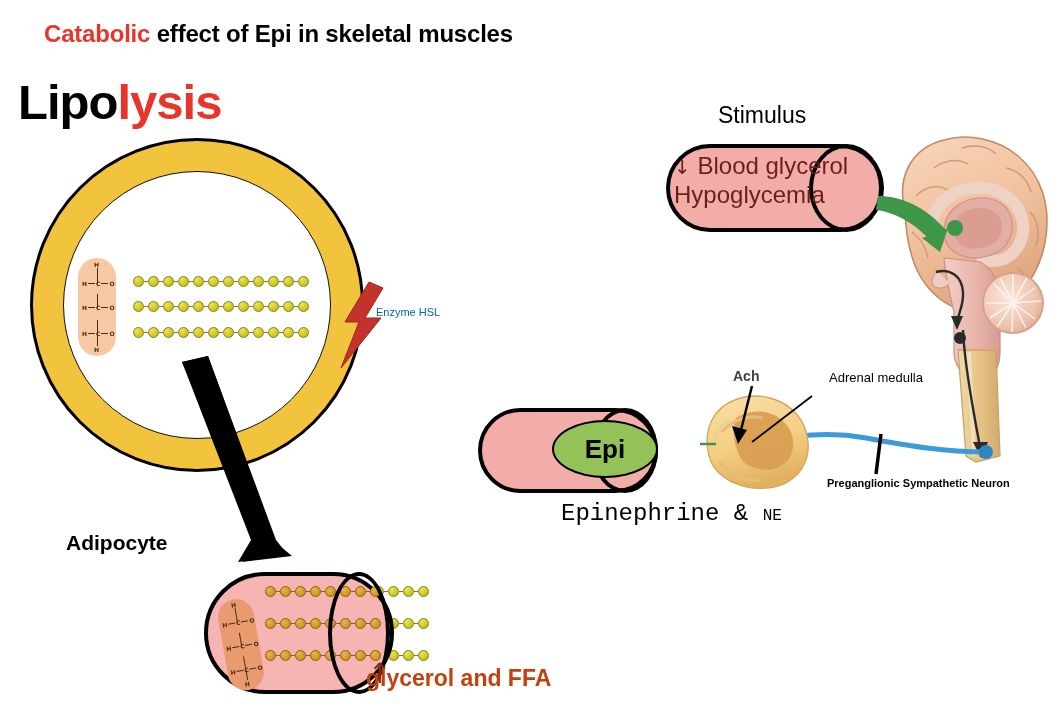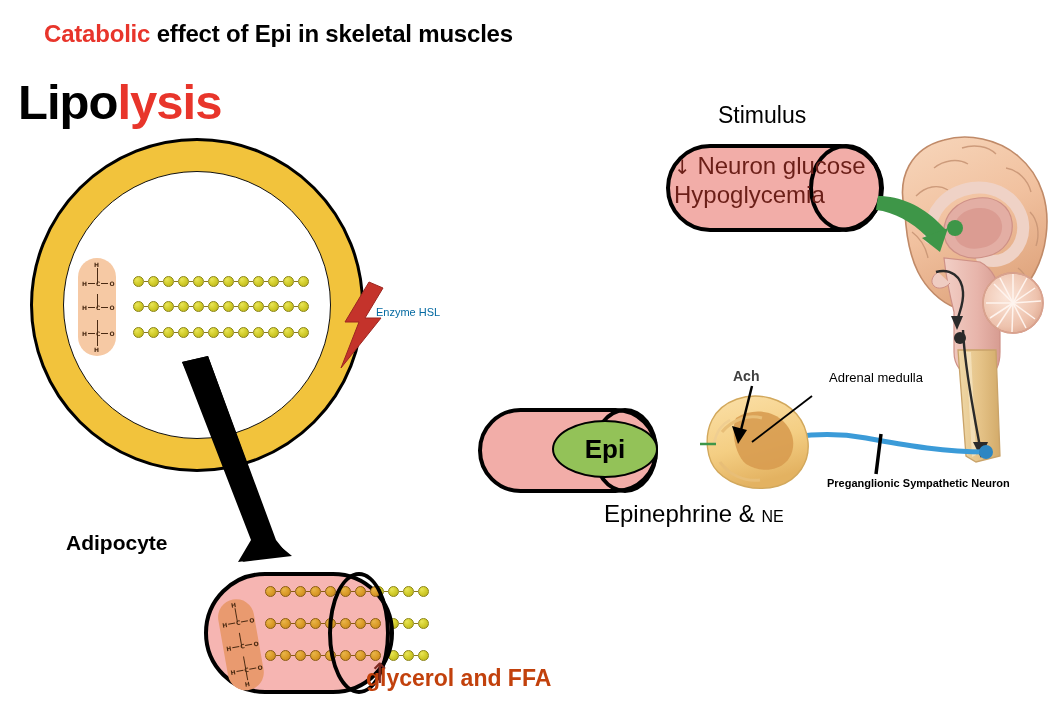--- a/index.html
+++ b/index.html
@@ -202,22 +202,22 @@
     border-radius: 50%;
     background: #93C258;
     border: 2px solid #000;
     display: flex; align-items: center; justify-content: center;
   }
   .epi-oval span {
     font-size: 26px; font-weight: bold; color: #000;
   }
   .epinephrine-label {
     position: absolute;
-    left: 604px; top: 500px;
-    font-size: 24px; color: #000; white-space: nowrap;
+    left: 561px; top: 500px;
+    font-size: 24px; color: #000; white-space: nowrap; font-family: Liberation Mono, monospace;
   }
   .epinephrine-label .ne { font-size: 16px; }
 
   
   .ach-label {
     position: absolute;
     left: 733px; top: 368px;
     font-size: 14px; font-weight: bold; color: #404040;
   }
   .adrenal-medulla-label {
@@ -534,21 +534,21 @@
 
   <div class="bottom-cell-cap"></div>
 
   <div class="up-arrow-red">↑</div>
   <div class="glycerol-ffa-label">glycerol and FFA</div>
 
   <div class="stimulus-label">Stimulus</div>
   <div class="stimulus-capsule"></div>
   <div class="stimulus-capsule-cap"></div>
   <div class="stimulus-text">
-    <div><span class="arr">↓</span> <span>Neuron glucose</span></div>
+    <div><span class="arr">↓</span> <span>Blood glycerol</span></div>
     <div>Hypoglycemia</div>
   </div>
 
   <svg class="abs-svg" width="1064" height="720" viewBox="0 0 1064 720">
     <defs>
       <linearGradient id="gBrain" x1="0" y1="0" x2="0.4" y2="1">
         <stop offset="0%" stop-color="#F7D6BB"></stop>
         <stop offset="55%" stop-color="#F1C19F"></stop>
         <stop offset="100%" stop-color="#E0A67F"></stop>
       </linearGradient>

